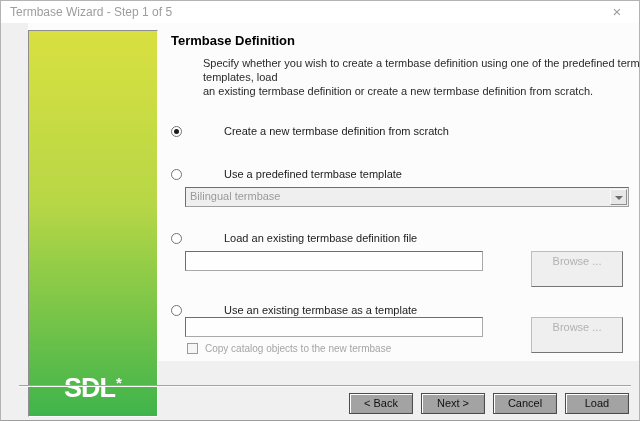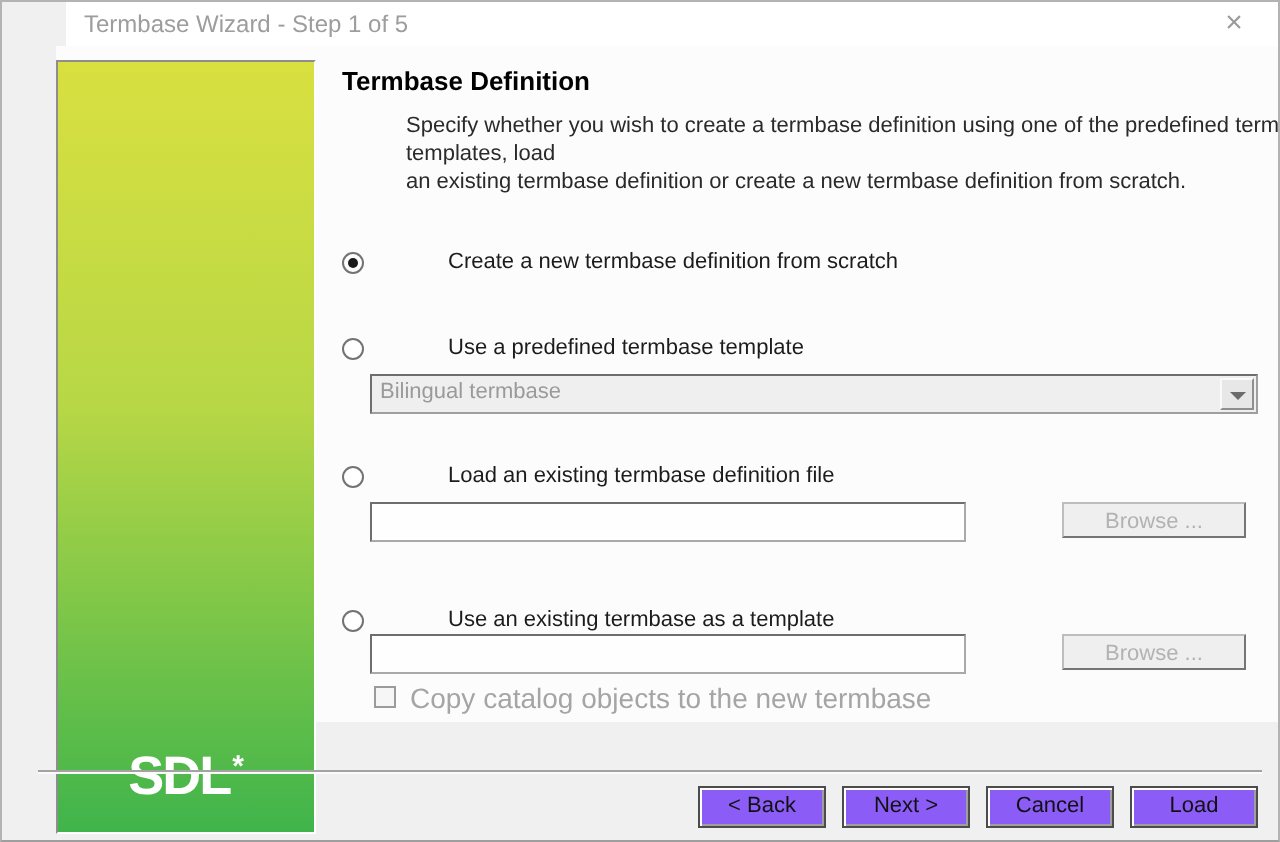--- a/index.html
+++ b/index.html
@@ -9,21 +9,20 @@
   .window {
     position:relative; width:640px; height:421px;
     background:#f0f0f0; border:1px solid #b3b3b3; border-bottom-color:#9e9e9e;
     overflow:hidden;
   }
 
   
   .titlebar {
     position:absolute; left:0; top:0; right:0; height:22px;
     background:#ffffff;
-    margin-left:32px;
   }
   .titlebar-text {
     position:absolute; left:9px; top:4px;
     font-size:12px; color:#9d9d9d; white-space:nowrap;
   }
   .close-btn {
     position:absolute; right:10px; top:1px; width:24px; height:20px;
     text-align:center; line-height:20px; font-size:15px; color:#9b9b9b;
     cursor:default;
   }
@@ -93,42 +92,42 @@
 
   .file-input {
     position:absolute; left:184px; width:298px; height:20px;
     background:#fefefe;
     border:1px solid; border-color:#6e6e6e #a9a9a9 #a9a9a9 #6e6e6e;
     font-family:"Liberation Sans", sans-serif; font-size:11px; color:#222;
     padding:0 4px; outline:none;
   }
 
   .browse-btn {
-    position:absolute; left:530px; width:92px; height:18px;
+    position:absolute; left:530px; width:92px; height:36px;
     background:#efefef;
     border:1px solid; border-color:#bdbdbd #757575 #757575 #bdbdbd;
     font-size:11px; color:#b2b2b2; text-align:center; line-height:18px;
   }
 
   
   .checkbox-row { position:absolute; left:186px; top:319px; height:13px; display:flex; align-items:center; }
   .checkbox-box {
     width:11px; height:11px; background:#f6f6f6;
     border:1px solid #9b9b9b; margin-right:7px; flex:none;
   }
-  .checkbox-label { font-size:14px; color:#a5a5a5; white-space:nowrap; }
+  .checkbox-label { font-size:10px; color:#a5a5a5; white-space:nowrap; }
 
   
   .separator {
     position:absolute; left:18px; top:362px; width:612px; height:2px;
     border-top:1px solid #a3a3a3; border-bottom:1px solid #fbfbfb;
   }
   .footer-btn {
     position:absolute; top:370px; width:64px; height:21px;
-    background:#8b5cf6;
+    background:#a3a3a3;
     border:1px solid #4c4c4c;
     box-shadow: inset 1px 1px 0 #ffffff, inset -1px -1px 0 #9e9e9e;
     font-size:11px; color:#111111; text-align:center; line-height:19px;
     cursor:default;
   }
   .btn-back   { left:348px; }
   .btn-next   { left:420px; }
   .btn-cancel { left:492px; }
   .btn-help   { left:564px; }
 </style>

